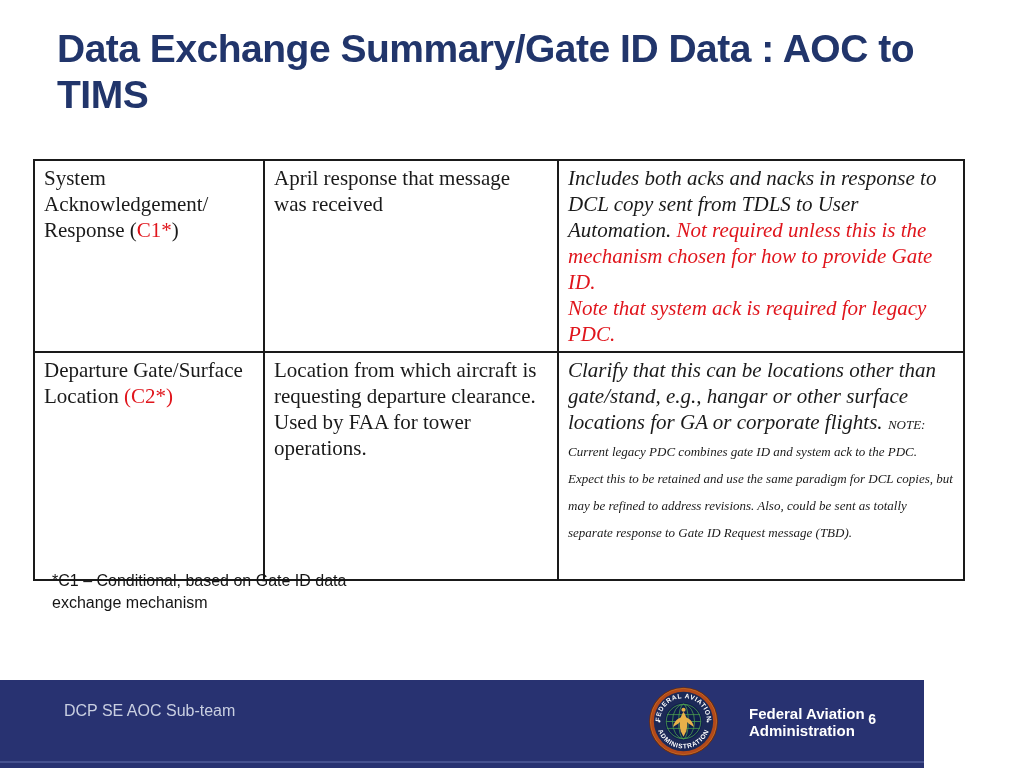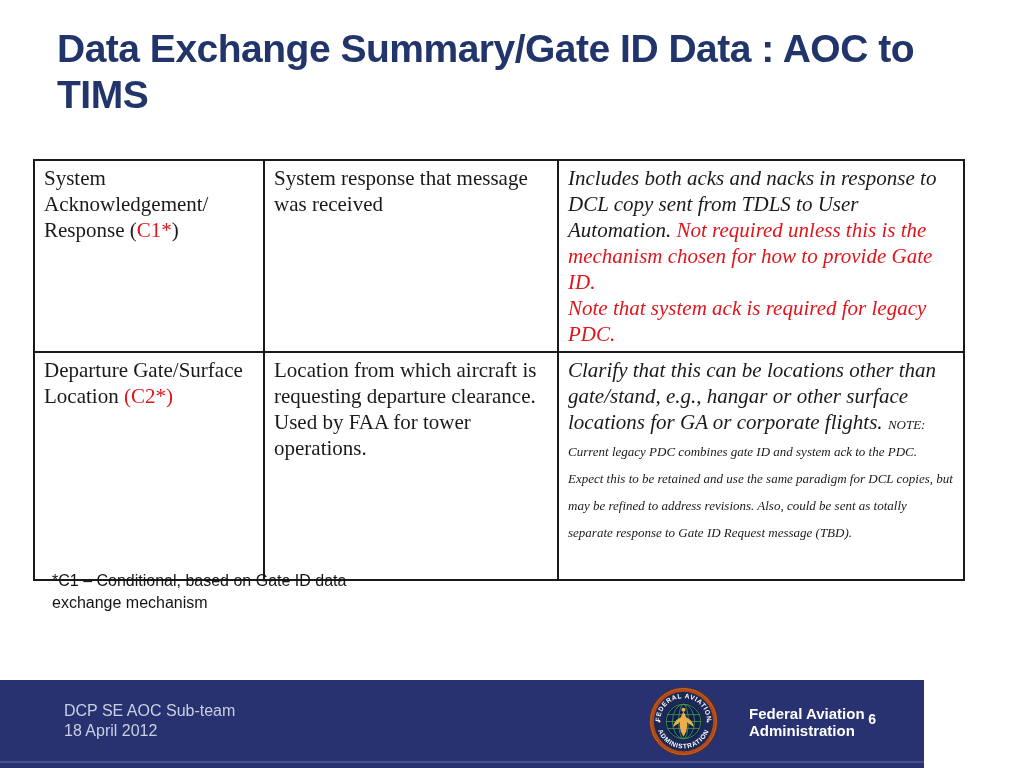--- a/index.html
+++ b/index.html
@@ -78,21 +78,21 @@
   <table class="data">
     <tbody>
       <tr class="r1">
         <td class="c1">
           <div class="cell-main">
             <span>System Acknowledgement/ Response (</span><span class="red">C1*</span><span>)</span>
           </div>
         </td>
         <td class="c2">
           <div class="cell-main">
-            <span>System response that message was received</span>
+            <span>April response that message was received</span>
           </div>
         </td>
         <td class="c3">
           <div class="cell-notes">
             <span>Includes both acks and nacks in response to DCL copy sent from TDLS to User Automation.  </span><span class="red">Not required unless this is the mechanism chosen for how to provide Gate ID.</span><br>
             <span class="red">Note that system ack is required for legacy PDC.</span>
           </div>
         </td>
       </tr>
       <tr class="r2">
@@ -117,21 +117,20 @@
 
   <div class="footnotes">
     <div>*C1 – Conditional, based on Gate ID data exchange mechanism</div>
   </div>
 
   <div class="footer">
     <div class="footer-accent"></div>
 
     <div class="footer-left">
       <div>DCP SE AOC Sub-team</div>
-      <div>18 April 2012</div>
     </div>
 
     <svg class="seal" viewBox="0 0 100 100" aria-hidden="true">
       <defs>
         <path id="arcTop" d="M 16,50 A 34,34 0 0 1 84,50"></path>
         <path id="arcBottom" d="M 11,50 A 39,39 0 0 0 89,50"></path>
       </defs>
       <circle cx="50" cy="50" r="49" fill="#B3491A" stroke="#6E2A0C" stroke-width="1.5"></circle>
       <circle cx="50" cy="50" r="48" fill="none" stroke="#E8A33D" stroke-width="1" opacity="0.55"></circle>
       <circle cx="50" cy="50" r="43" fill="#1C2957"></circle>

